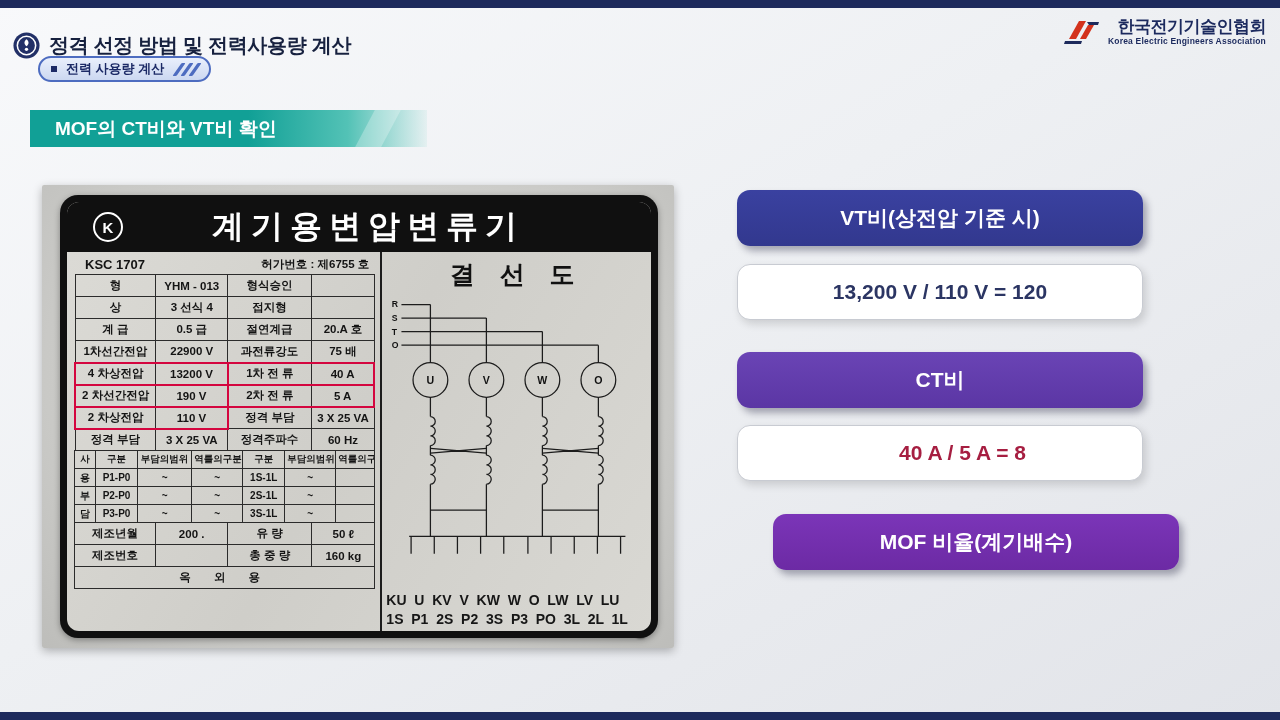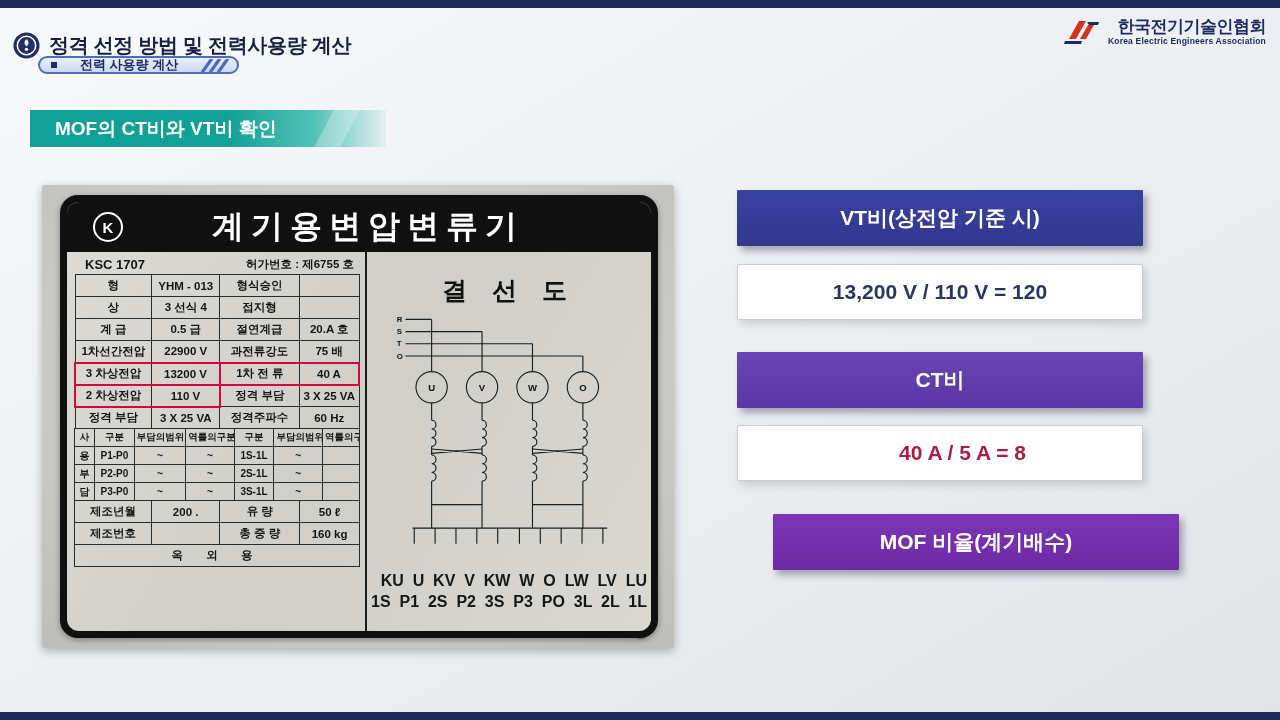--- a/index.html
+++ b/index.html
@@ -9,35 +9,35 @@
   .stage { position:relative; width:1280px; height:720px; overflow:hidden;
     background:linear-gradient(150deg,#f8f9fb 0%,#eef0f3 45%,#e2e4e9 100%); }
 
   .bar-top,.bar-bottom { position:absolute; left:0; right:0; height:8px; background:var(--navy,#1d2a5c); }
   .bar-top{top:0;} .bar-bottom{bottom:0;}
 
   
   .header { position:absolute; top:15px; left:12px; display:flex; align-items:center; gap:8px;margin-top:16px; }
   .page-title { font-size:20px; font-weight:800; color:#17213f; letter-spacing:-0.3px; }
 
-  .badge { position:absolute; top:56px; left:38px; height:18px; display:flex; align-items:center; gap:23px;
+  .badge { position:absolute; top:56px; left:38px; height:26px; display:flex; align-items:center; gap:9px;
     padding:0 12px 0 11px; background:linear-gradient(#e9effc,#ccd8f1); border:2px solid var(--badgeBorder,#4d6cc0);
     border-radius:14px; }
   .badge .sq { width:6px; height:6px; background:#1c2a66; }
   .badge .txt { font-size:13px; font-weight:700; color:#1c2a66; }
   .badge .slashes { display:flex; gap:4px; margin-left:4px; }
   .badge .slash { width:4px; height:13px; background:#4d6cc0; transform:skewX(-35deg); border-radius:1px; }
 
   .org { position:absolute; top:17px; right:14px; display:flex; align-items:center; gap:8px; }
   .org-text { display:flex; flex-direction:column; line-height:1.15; }
   .org-name { font-size:17px; font-weight:800; color:#1c2a5e; letter-spacing:-0.5px;text-align:right; }
   .org-sub { font-size:8.5px; font-weight:700; color:#1c2a5e; letter-spacing:0.2px; }
 
   
-  .banner { position:absolute; top:110px; left:30px; width:356px; height:37px; display:flex; align-items:center;
+  .banner { position:absolute; top:110px; left:30px; width:397px; height:37px; display:flex; align-items:center;
     padding-left:25px; color:#fff; font-size:19px; font-weight:600;
     background:linear-gradient(90deg,var(--teal,#11a096) 0%,var(--teal,#11a096) 55%,#53c2b6 80%,rgba(130,212,202,0.12) 100%); }
   .banner::after { content:""; position:absolute; right:36px; top:0; width:26px; height:100%;
     background:rgba(255,255,255,0.28); transform:skewX(-28deg); }
 
   
   .photo { position:absolute; left:42px; top:185px; width:632px; height:463px; border-radius:2px;
     background:radial-gradient(ellipse at 50% 40%,#d9d9d6 0%,#c9c9c6 70%,#bdbdba 100%);
     box-shadow:0 3px 10px rgba(0,0,0,0.28); }
   .screw { position:absolute; width:15px; height:15px; border-radius:50%;
@@ -48,44 +48,44 @@
     border-radius:18px; padding:7px; box-shadow:0 2px 6px rgba(0,0,0,.35); }
   .plate-inner { height:100%; background:linear-gradient(120deg,#dcdbd6,#cfcec9 50%,#d9d8d3);
     border-radius:12px; overflow:hidden; display:flex; flex-direction:column; }
   .plate-head { background:#101010; color:#fff; display:flex; align-items:center; height:50px; flex:0 0 50px; }
   .ks-circle { width:30px; height:30px; border:2.5px solid #fff; border-radius:50%; margin-left:26px;
     display:flex; align-items:center; justify-content:center; font-size:15px; font-weight:800; color:#fff; }
   .plate-title { flex:1; text-align:center; font-size:32px; font-weight:800; letter-spacing:7px; margin-right:38px; }
 
   .plate-body { flex:1; display:flex; min-height:0; }
   .plate-left { width:54%; padding:3px 5px 3px 7px; border-right:2px solid #1c1c1c; display:flex; flex-direction:column; }
-  .plate-right { flex:1; display:flex; flex-direction:column; padding:18px 4px; }
+  .plate-right { flex:1; display:flex; flex-direction:column; padding:2px 4px; }
 
   .permit-row { display:flex; justify-content:space-between; align-items:center; padding:2px 6px 3px 4px; }
   .std { font-size:13px; font-weight:800; color:#141414;padding-left:7px; }
   .permit { font-size:11.5px; font-weight:700; color:#141414; }
 
   table.ptab { width:100%; border-collapse:collapse; table-layout:fixed; margin-top:-1px; }
   table.ptab td { border:1px solid #2b2b2b; text-align:center; font-weight:700; color:#141414;
     padding:1px 2px; font-size:11.5px; height:22px; overflow:hidden; white-space:nowrap; }
   table.burden td { font-size:10px; height:18px; }
   table.burden tr.bh td { font-size:9.5px; }
   td.rl { border-top:2px solid var(--redbox,#d4063f)!important; border-bottom:2px solid var(--redbox,#d4063f)!important; border-left:2px solid var(--redbox,#d4063f)!important; }
   td.rr { border-top:2px solid var(--redbox,#d4063f)!important; border-bottom:2px solid var(--redbox,#d4063f)!important; border-right:2px solid var(--redbox,#d4063f)!important; }
   td.outdoor { font-size:13px; letter-spacing:10px; height:24px; }
 
   .diagram-title { text-align:center; font-size:25px; font-weight:800; letter-spacing:9px; color:#111;
     padding:4px 0 2px; flex:0 0 auto; }
   .wiring { width:100%; flex:1 1 auto; min-height:0; }
-  .term-row { white-space:pre; text-align:right; font-size:16px; font-weight:700; color:#161616; line-height:1.35; flex:0 0 auto; }
+  .term-row { white-space:pre; text-align:left; font-size:14px; font-weight:700; color:#161616; line-height:1.35; flex:0 0 auto; }
 
   
   .stack { position:absolute; left:737px; top:190px; width:406px; height:455px; }
   .panel { position:absolute; left:0; width:406px; height:56px; display:flex; align-items:center;
-    justify-content:center; border-radius:1px; font-size:21px; }
+    justify-content:center; border-radius:13px; font-size:21px; }
   .panel.hdr { color:#fff; font-weight:700; box-shadow:4px 5px 7px rgba(25,25,55,.35); }
   .hdr.vt  { top:0;     background:linear-gradient(180deg,#3a41a0,var(--vt,#32388e)); }
   .hdr.ct  { top:162px; background:linear-gradient(180deg,#6a44b5,var(--ct,#5b36a4)); }
   .hdr.mof { top:324px; background:linear-gradient(180deg,#7b35b8,var(--mof,#6c2aa4));margin-left:36px; }
   .panel.val { background:#fff; border:1px solid #c8cbd2; box-shadow:3px 4px 8px rgba(0,0,0,.14); font-weight:600; }
   .val.v1 { top:74px;  color:var(--vnavy,#2b3563); }
   .val.v2 { top:235px; color:var(--crimson,#a61e41);padding-left:45px; }
   .val.v3 { top:398px; color:var(--vnavy,#2b3563); }
   .val .red { color:var(--crimson,#a61e41); }
 </style>
@@ -179,24 +179,30 @@
                 <td>절연계급</td>
                 <td>20.A 호</td>
               </tr>
               <tr>
                 <td>1차선간전압</td>
                 <td>22900  V</td>
                 <td>과전류강도</td>
                 <td>75  배</td>
               </tr>
               <tr>
-                <td class="rl">3 차상전압</td>
+                <td class="rl">4 차상전압</td>
                 <td class="rr">13200  V</td>
                 <td class="rl">1차 전 류</td>
                 <td class="rr">40  A</td>
+              </tr>
+              <tr>
+                <td class="rl">2 차선간전압</td>
+                <td class="rr">190  V</td>
+                <td class="rl">2차 전 류</td>
+                <td class="rr">5  A</td>
               </tr>
               <tr>
                 <td class="rl">2 차상전압</td>
                 <td class="rr">110  V</td>
                 <td>정격 부담</td>
                 <td>3 X 25 VA</td>
               </tr>
               <tr>
                 <td>정격 부담</td>
                 <td>3 X 25 VA</td>

